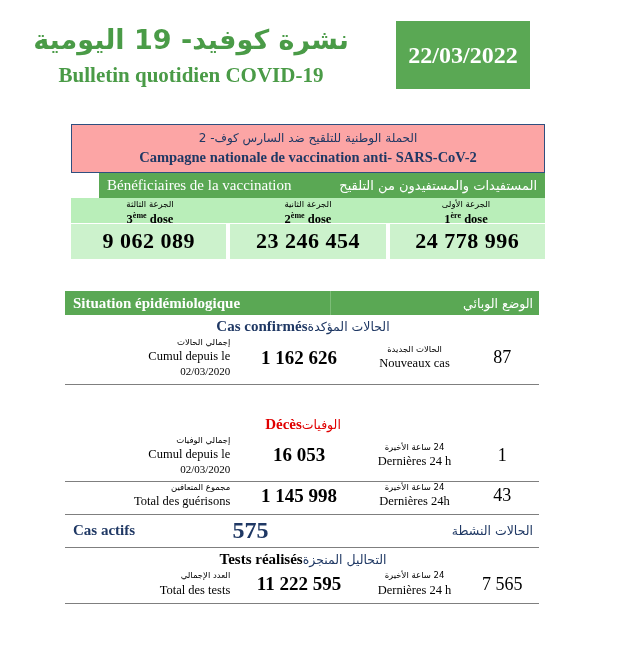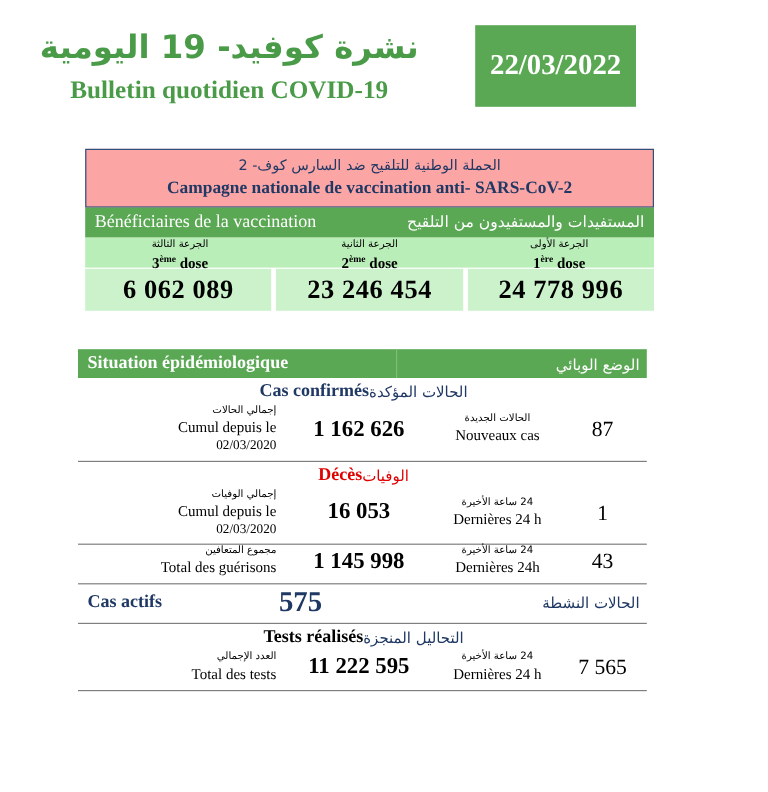--- a/index.html
+++ b/index.html
@@ -92,20 +92,21 @@
     white-space: nowrap;
   }
   #vax-band {
     background: #5aa854;
     display: flex;
     align-items: center;
     justify-content: space-between;
     padding: 2px 8px 3px 8px;
     box-sizing: border-box;
     height: 25px;
+    margin-left: 28px;
   }
   #vax-band-fr {
     color: #ffffff;
     font-family: "Liberation Serif", serif;
     font-size: 15px;
   }
   #vax-band-ar {
     color: #ffffff;
     font-family: "DejaVu Sans", sans-serif;
     font-size: 13px;
@@ -211,21 +212,21 @@
     font-weight: bold;
     white-space: nowrap;
   }
   .section-title-ar {
     font-family: "DejaVu Sans", sans-serif;
     font-size: 12.5px;
     direction: rtl;
     white-space: nowrap;
   }
   .c-navy { color: #1f3864; }
-  .c-red  { color: #e00000; }
+  .c-red  { color: #e00000; margin-top: 28px; }
   .c-green{ color: #3f7f3f; }
   .c-black{ color: #000000; }
 
   .metric-row {
     display: flex;
     align-items: center;
     padding: 0 4px 5px 4px;
     box-sizing: border-box;
   }
   .metric-label {
@@ -319,21 +320,21 @@
     <div class="dose-label">
       <div class="dose-label-ar">الجرعة الثانية</div>
       <div class="dose-label-fr"><span>2</span><sup>ème</sup>&nbsp;<span>dose</span></div>
     </div>
     <div class="dose-label">
       <div class="dose-label-ar">الجرعة الأولى</div>
       <div class="dose-label-fr"><span>1</span><sup>ère</sup>&nbsp;<span>dose</span></div>
     </div>
   </div>
   <div id="dose-values">
-    <div class="dose-value">6 062 089</div>
+    <div class="dose-value">9 062 089</div>
     <div class="dose-value">23 246 454</div>
     <div class="dose-value">24 778 996</div>
   </div>
 </div>
 
 <div id="epi-table">
 
   <div id="epi-header">
     <div id="epi-header-divider"></div>
     <span id="epi-header-fr">Situation épidémiologique</span>

